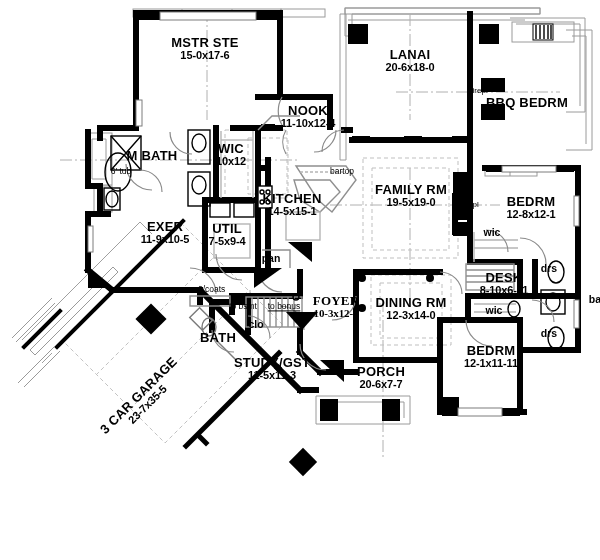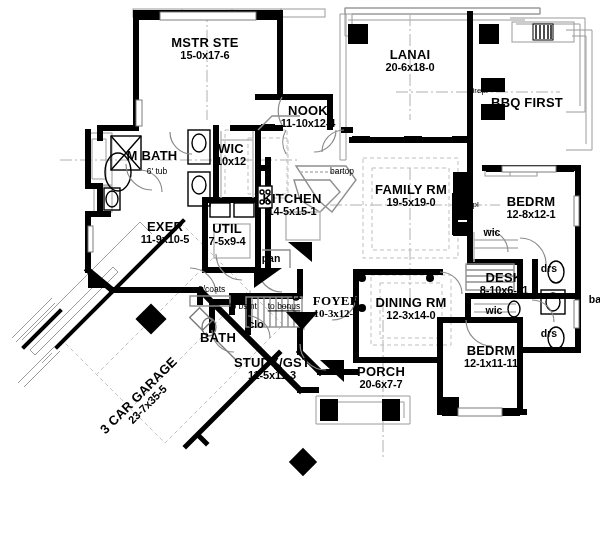--- a/index.html
+++ b/index.html
@@ -377,21 +377,21 @@
       </div>
       <div class="lbl ctr" style="left: 411px; top: 196px;">
         <div class="rm-name">FAMILY RM</div>
         <div class="rm-dim">19-5x19-0</div>
       </div>
       <div class="lbl ctr" style="left: 410px; top: 61px;">
         <div class="rm-name">LANAI</div>
         <div class="rm-dim">20-6x18-0</div>
       </div>
       <div class="lbl ctr" style="left: 527px; top: 103px;">
-        <div class="rm-name">BBQ FIRST</div>
+        <div class="rm-name">BBQ BEDRM</div>
       </div>
       <div class="lbl ctr" style="left: 531px; top: 208px;">
         <div class="rm-name">BEDRM</div>
         <div class="rm-dim">12-8x12-1</div>
       </div>
       <div class="lbl ctr" style="left: 504px; top: 284px;">
         <div class="rm-name">DESK</div>
         <div class="rm-dim">8-10x6-11</div>
       </div>
       <div class="lbl ctr" style="left: 491px; top: 357px;">
@@ -416,21 +416,21 @@
       </div>
       <div class="lbl ctr" style="left: 218px; top: 338px; text-align: right;">
         <div class="rm-name">BATH</div>
       </div>
       <div class="lbl rot45" style="left: 143px; top: 400px;">
         <div class="rm-name">3 CAR GARAGE</div>
         <div class="rm-dim">23-7x35-5</div>
       </div>
     </div>
   <div id="annos">
-      <div class="lbl ctr xs" style="left: 121px; top: 172px; margin-left: 36px;">6' tub</div>
+      <div class="lbl ctr xs" style="left: 121px; top: 172px;">6' tub</div>
       <div class="lbl ctr sm" style="left: 271px; top: 259px;">pan</div>
       <div class="lbl ctr xs" style="left: 342px; top: 172px;">bartop</div>
       <div class="lbl ctr tiny" style="left: 479px; top: 91px;">firepl</div>
       <div class="lbl ctr tiny" style="left: 470px; top: 205px;">firepl</div>
       <div class="lbl ctr sm" style="left: 492px; top: 233px;">wic</div>
       <div class="lbl ctr sm" style="left: 494px; top: 311px;">wic</div>
       <div class="lbl ctr sm" style="left: 549px; top: 269px;">drs</div>
       <div class="lbl ctr sm" style="left: 549px; top: 334px;">drs</div>
       <div class="lbl ctr sm" style="left: 547px; top: 300px; margin-left: 48px;">ba</div>
       <div class="lbl ctr xs" style="left: 206px; top: 290px;">seat/coats</div>

